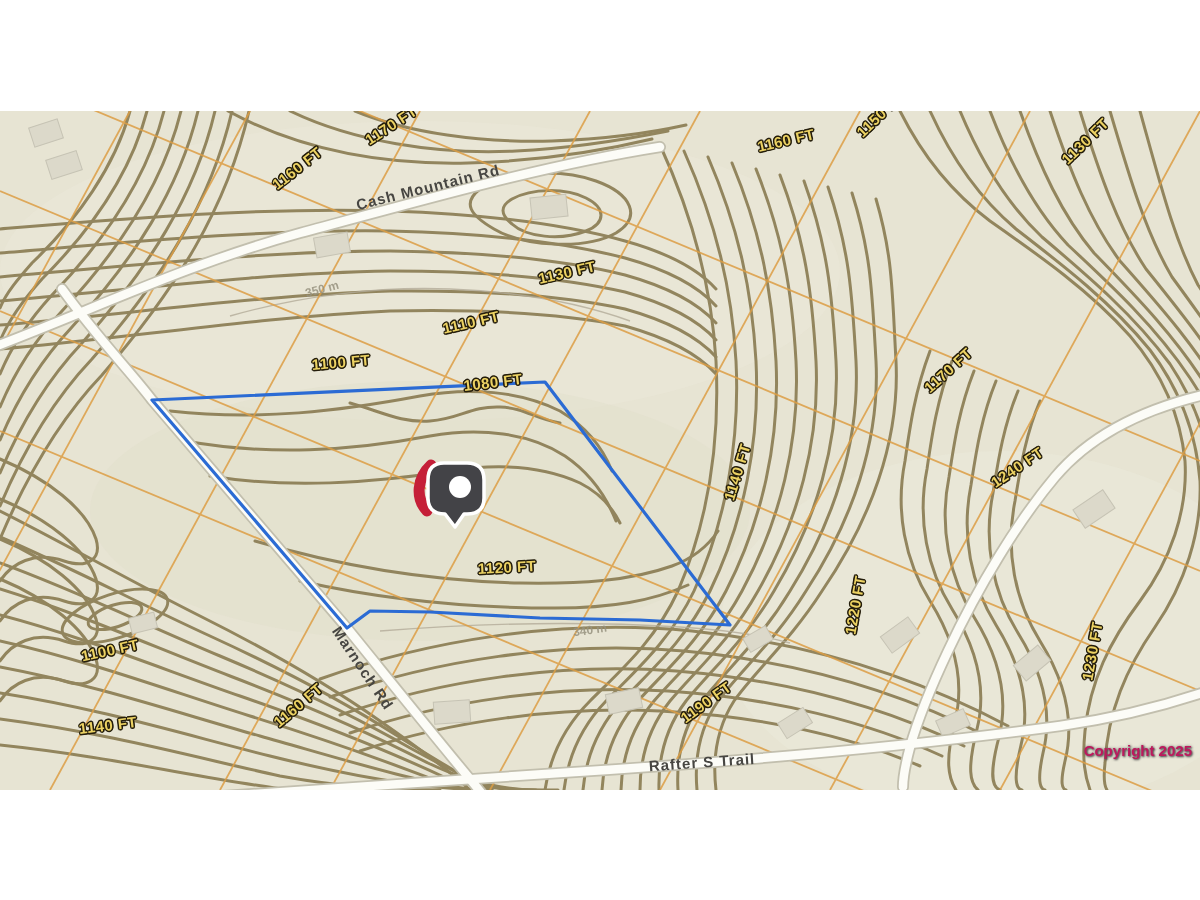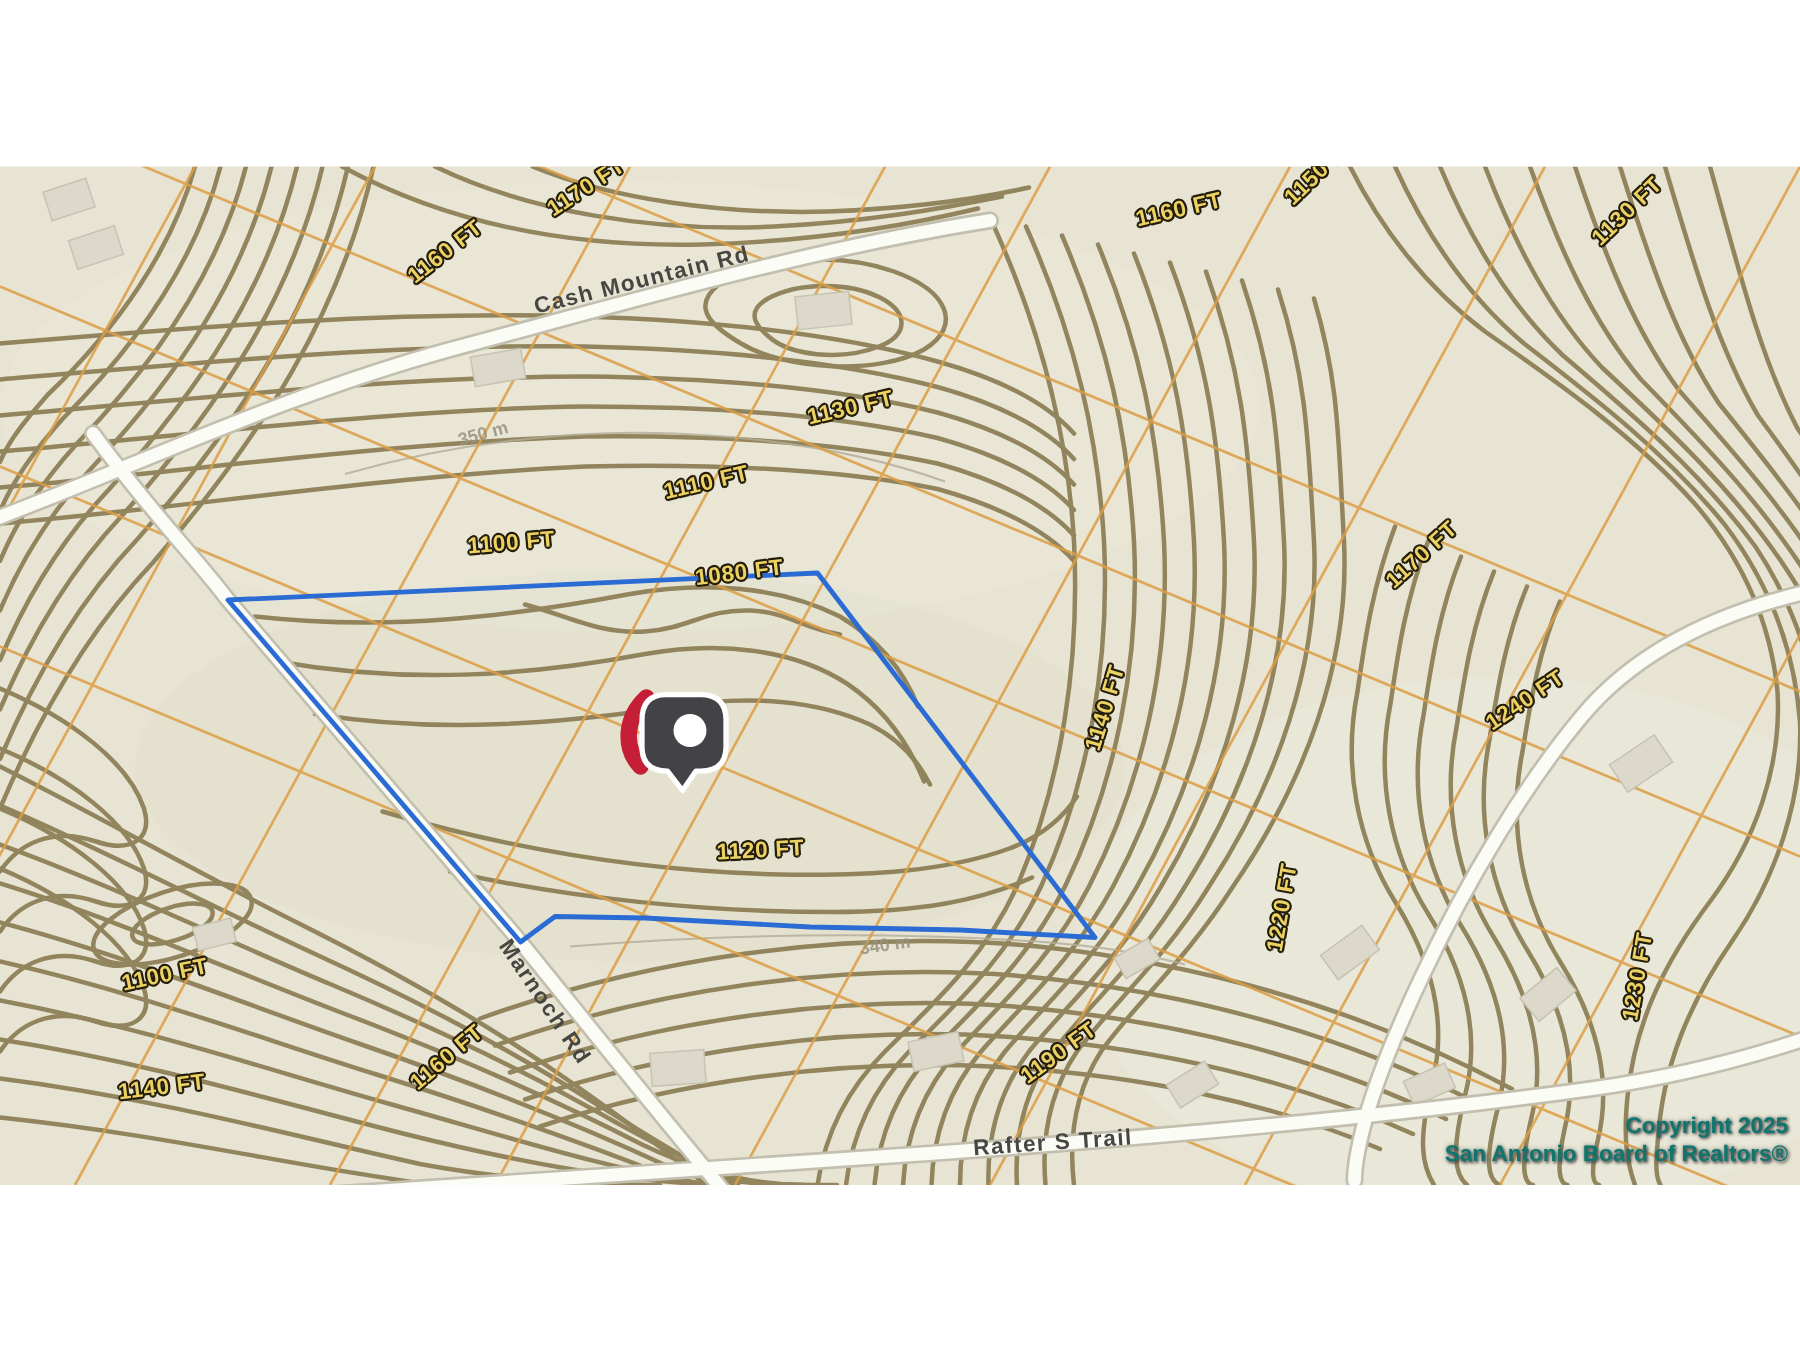--- a/index.html
+++ b/index.html
@@ -7,21 +7,21 @@
          font-family:"Liberation Sans",sans-serif;}
   #map-frame{position:absolute;left:0;top:111px;width:1200px;height:679px;overflow:hidden;
              background:#e7e4d3;}
   #map-svg{position:absolute;left:0;top:0;}
   .lbl{position:absolute;white-space:nowrap;transform-origin:center;}
   .elev{font-size:15px;font-weight:bold;letter-spacing:.5px;color:#ecd263;
         text-shadow:-1.5px 0 #241d0b,1.5px 0 #241d0b,0 -1.5px #241d0b,0 1.5px #241d0b,
                     -1px -1px #241d0b,1px 1px #241d0b,1px -1px #241d0b,-1px 1px #241d0b;}
   .metric{font-size:12px;font-weight:bold;color:#97927f;opacity:.85;}
   .road-label{font-size:15px;font-weight:bold;color:#474642;letter-spacing:1px;}
-  #copyright{position:absolute;right:8px;top:630px;text-align:right;color:#0f766e;
+  #copyright{position:absolute;right:8px;top:630px;text-align:right;color:#be185d;
              font-size:15px;font-weight:bold;line-height:19px;
              text-shadow:1px 1px 2px rgba(70,70,70,.95),0 0 3px rgba(90,90,90,.7);}
 </style>
 </head>
 <body>
 
 <div id="stage">
   <div id="map-frame">
 
     <svg id="map-svg" width="1200" height="679" viewBox="0 0 1200 679">
@@ -202,16 +202,15 @@
         <span class="lbl elev" style="left: 108px; top: 614px; transform: translate(-50%, -50%) rotate(-7deg);">1140 FT</span>
         <span class="lbl metric" style="left: 322px; top: 178px; transform: translate(-50%, -50%) rotate(-15deg);">350 m</span>
         <span class="lbl metric" style="left: 590px; top: 519px; transform: translate(-50%, -50%) rotate(-8deg);">340 m</span>
         <span class="lbl road-label" style="left: 428px; top: 76px; transform: translate(-50%, -50%) rotate(-14deg);">Cash Mountain Rd</span>
         <span class="lbl road-label" style="left: 363px; top: 557px; transform: translate(-50%, -50%) rotate(56deg);">Marnoch Rd</span>
         <span class="lbl road-label" style="left: 702px; top: 651px; transform: translate(-50%, -50%) rotate(-4deg);">Rafter S Trail</span>
       </div>
 
     <div id="copyright">
       <div>Copyright 2025</div>
-      <div>San Antonio Board of Realtors®</div>
     </div>
   </div>
 </div>
 
 </body></html>

